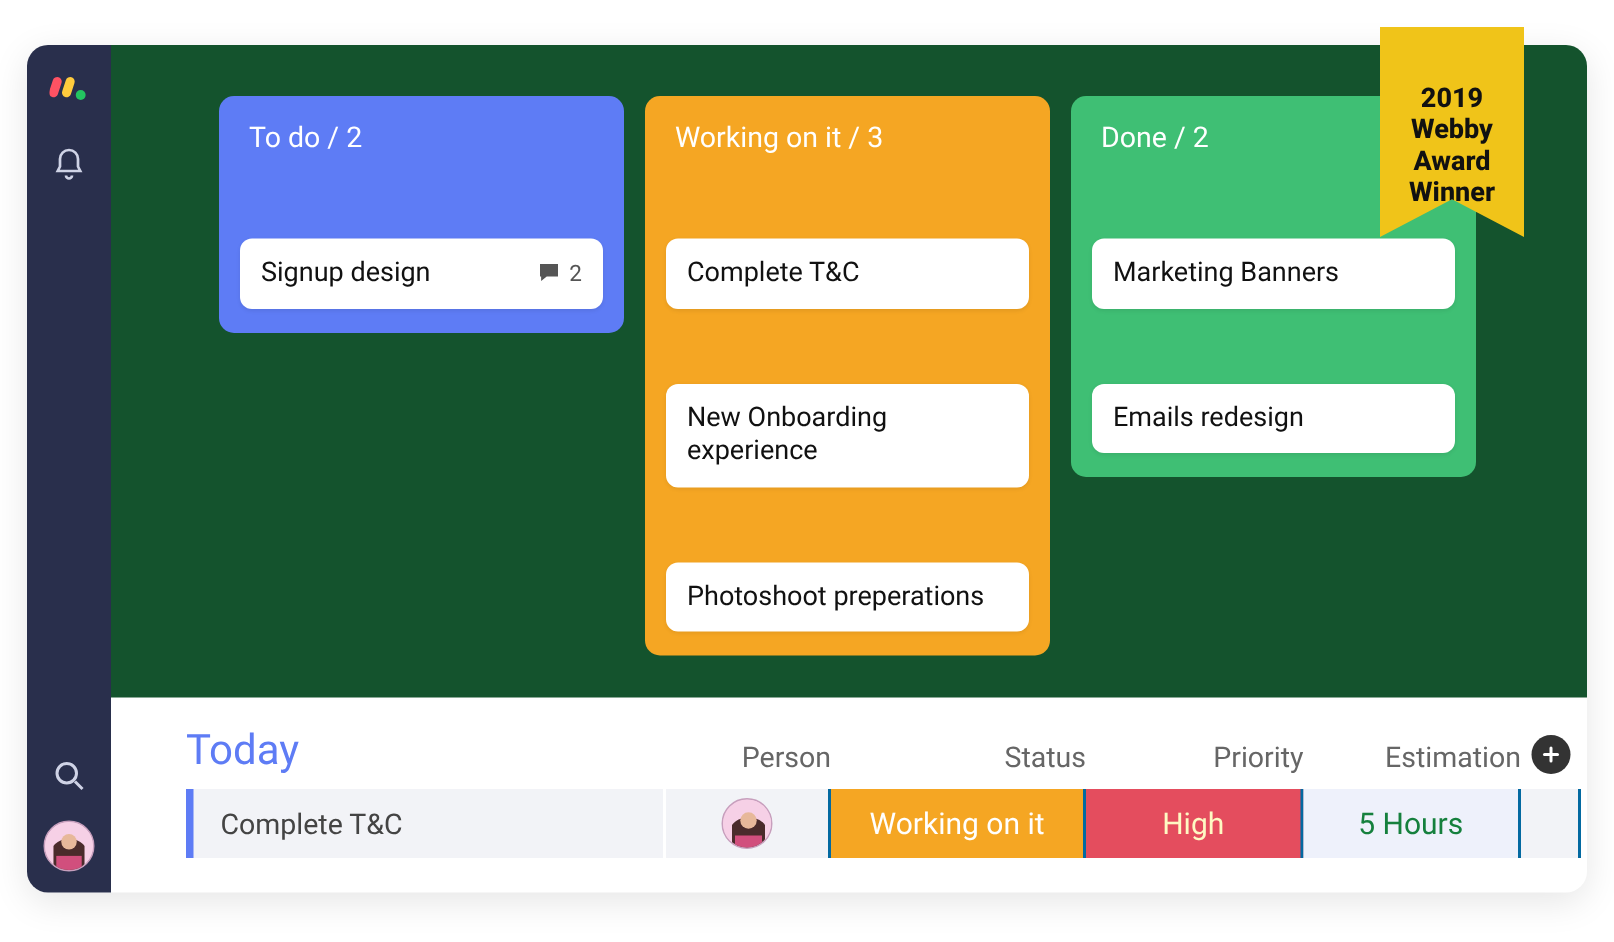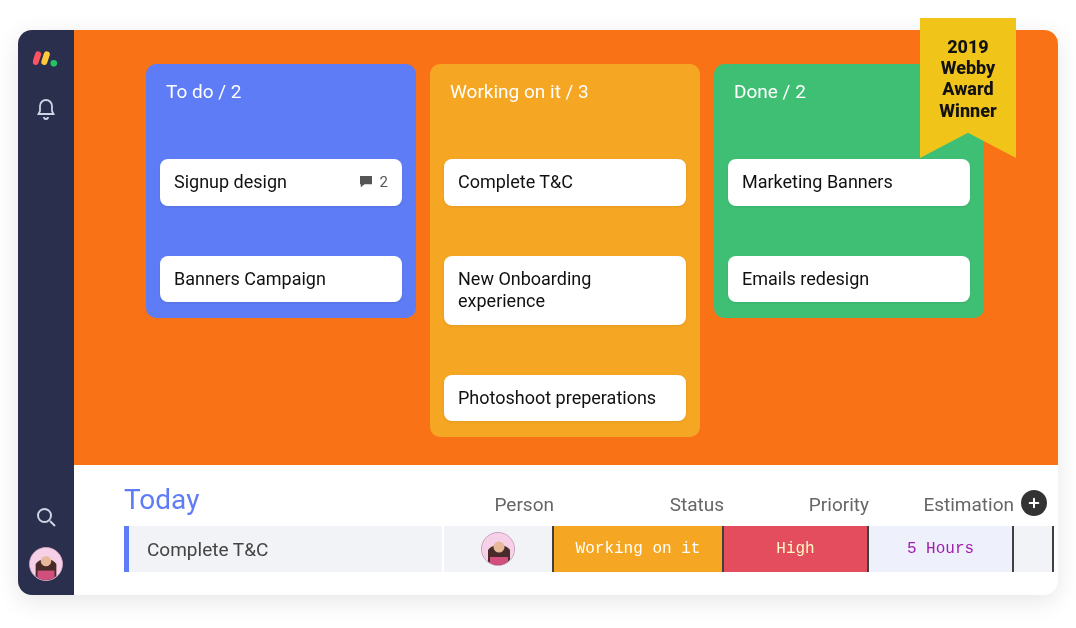--- a/index.html
+++ b/index.html
@@ -51,21 +51,21 @@
   }
   
   .main {
     flex:1;
     display:flex;
     flex-direction:column;
     border-radius: 0 14px 14px 0;
     overflow:hidden;
   }
   .board-area {
-    background: #f97316;
+    background: #14532d;
     padding: 34px 52px 28px 72px;
     display:flex;
     gap: 14px;
     align-items:flex-start;
   }
   .col {
     border-radius: 10px;
     padding: 14px 14px 16px 14px;
     width: 270px;
     display:flex;
@@ -139,46 +139,45 @@
     display:flex; align-items:center;
     background:#f2f3f7;
     border-left:5px solid #5e7cf5;
     padding-left:18px;
     color:#444;
     font-size:19px;
     border-right:2px solid #fff;
   }
   .cell {
     display:flex; align-items:center; justify-content:center;
-    border-right:2px solid #404040;
-    font-size:16px;
-    font-family:Liberation Mono, monospace;
+    border-right:2px solid #0369a1;
+    font-size:20px;
   }
   .cell.person { background:#f2f3f7; }
   .cell.status { background:#f5a623; color:#fff; }
   .cell.priority { background:#e44d5e; color:#fef9c3; }
-  .cell.estimation { background:#eef1fb; color:#a21caf; }
+  .cell.estimation { background:#eef1fb; color:#15803d; }
   .cell.trailing { background:#f2f3f7; }
   .avatar-cell {
     width:34px; height:34px; border-radius:50%;
     background:#f6d0e6;
     border:1px solid #c79fbd;
     overflow:hidden;
   }
 
   
   .ribbon {
     position:absolute;
     top:-12px;
     right:42px;
     width:96px;
     height:140px;
     background:#f0c419;
     display:flex;
-    align-items:flex-start;
+    align-items:center;
     justify-content:center;
     text-align:center;
     padding-top:18px;
     font-weight:800;
     font-size:18px;
     line-height:1.18;
     color:#111;
     clip-path: polygon(0 0, 100% 0, 100% 100%, 50% 82%, 0 100%);
     z-index:5;
   }
@@ -233,23 +232,20 @@
       <div class="col col-blue">
         <div class="col-title">To do / 2</div>
         <div class="card">
           <span>Signup design</span>
           <span class="comments">
             <svg viewBox="0 0 24 24" width="18" height="18" fill="#555">
               <path d="M4 4h16v11H10l-5 4v-4H4z"></path>
             </svg>
             <span>2</span>
           </span>
-        </div>
-        <div class="card">
-          <span>Banners Campaign</span>
         </div>
       </div>
 
       <div class="col col-orange">
         <div class="col-title">Working on it / 3</div>
         <div class="card">
           <span>Complete T&amp;C</span>
         </div>
         <div class="card">
           <span>New Onboarding experience</span>

